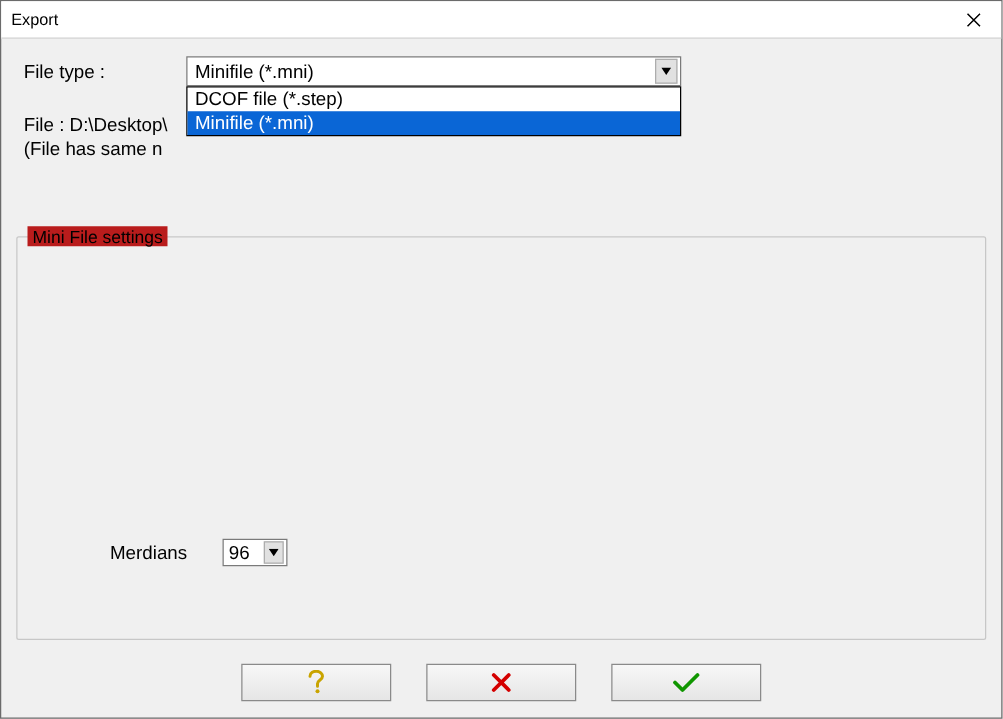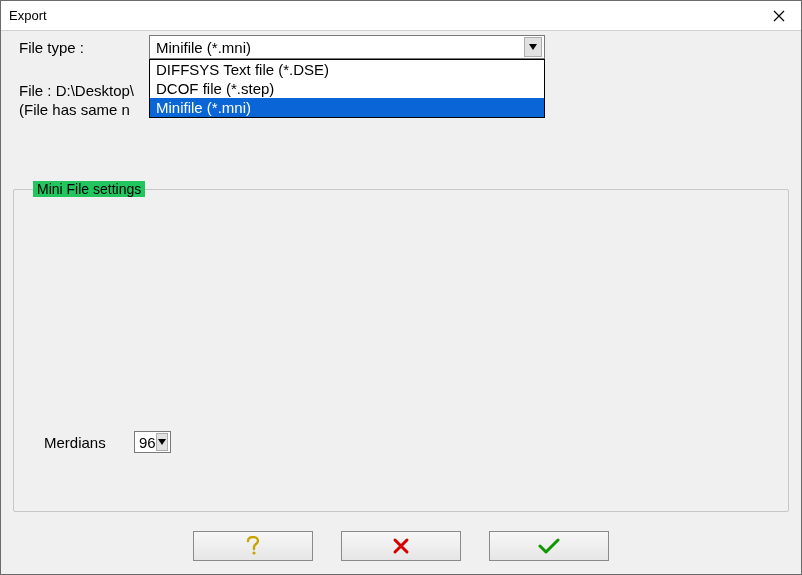--- a/index.html
+++ b/index.html
@@ -38,21 +38,21 @@
     height: 30px;
     display: flex;
     align-items: center;
     justify-content: center;
     font-size: 14px;
     font-family: Arial, sans-serif;
     color: #000;
     cursor: default;
   }
   .content {
-    padding: 4px 18px 0 18px;
+    padding: 14px 18px 0 18px;
     position: relative;
     height: calc(100% - 30px - 56px);
   }
   .row {
     display: flex;
     align-items: center;
     margin-bottom: 10px;
   }
   .label {
     width: 130px;
@@ -113,38 +113,39 @@
     left: 12px;
     right: 12px;
     top: 158px;
     bottom: 6px;
     border: 1px solid #c7c7c7;
     border-radius: 2px;
   }
   .groupbox .legend {
     position: absolute;
     top: -9px;
-    left: 19px;
-    background: #22c55e;
+    left: 8px;
+    background: #b91c1c;
     padding: 0 4px;
     font-size: 14px;
   }
   .meridians-row {
     position: absolute;
     left: 30px;
     bottom: 58px;
     display: flex;
     align-items: center;
   }
   .meridians-row .mlabel {
     width: 90px;
     font-size: 15px;
+    margin-left: 44px;
   }
   .small-combo {
-    width: 37px;
+    width: 52px;
     height: 22px;
     border: 1px solid #7a7a7a;
     background: #fff;
     display: flex;
     align-items: center;
     justify-content: space-between;
     padding: 0 2px 0 4px;
     font-size: 15px;
     cursor: default;
   }
@@ -194,21 +195,20 @@
       <div class="combo">
         <div class="combo-box">
           <span>Minifile (*.mni)</span>
           <div class="combo-arrow">
             <svg width="8" height="6" viewBox="0 0 8 6">
                 <path d="M0 0 L8 0 L4 6 Z" fill="#000"></path>
               </svg>
           </div>
         </div>
         <div class="dropdown">
-          <div class="opt">DIFFSYS Text file (*.DSE)</div>
           <div class="opt">DCOF file (*.step)</div>
           <div class="opt selected">Minifile (*.mni)</div>
         </div>
       </div>
     </div>
 
     <div class="fileinfo">
       <div>File : D:\Desktop\</div>
       <div>(File has same n</div>
     </div>

